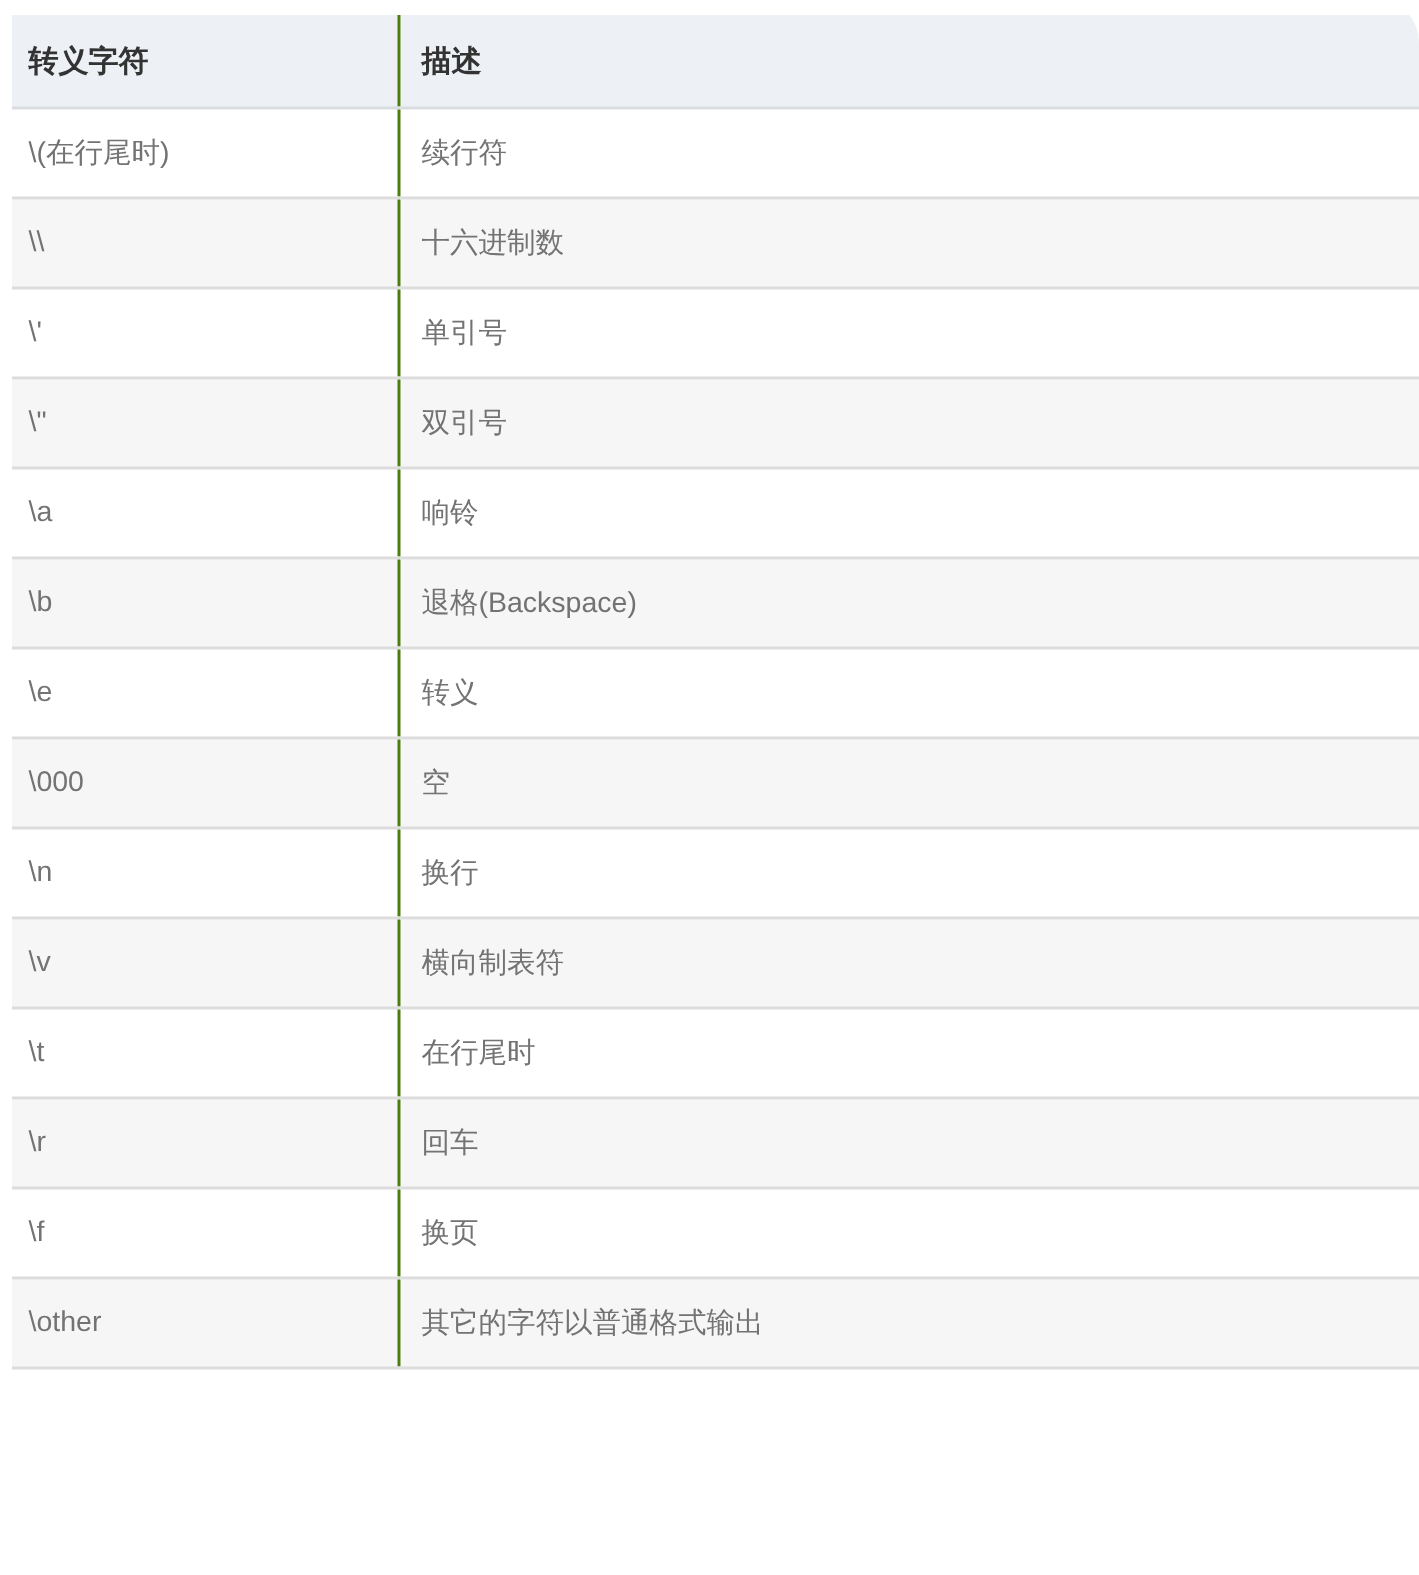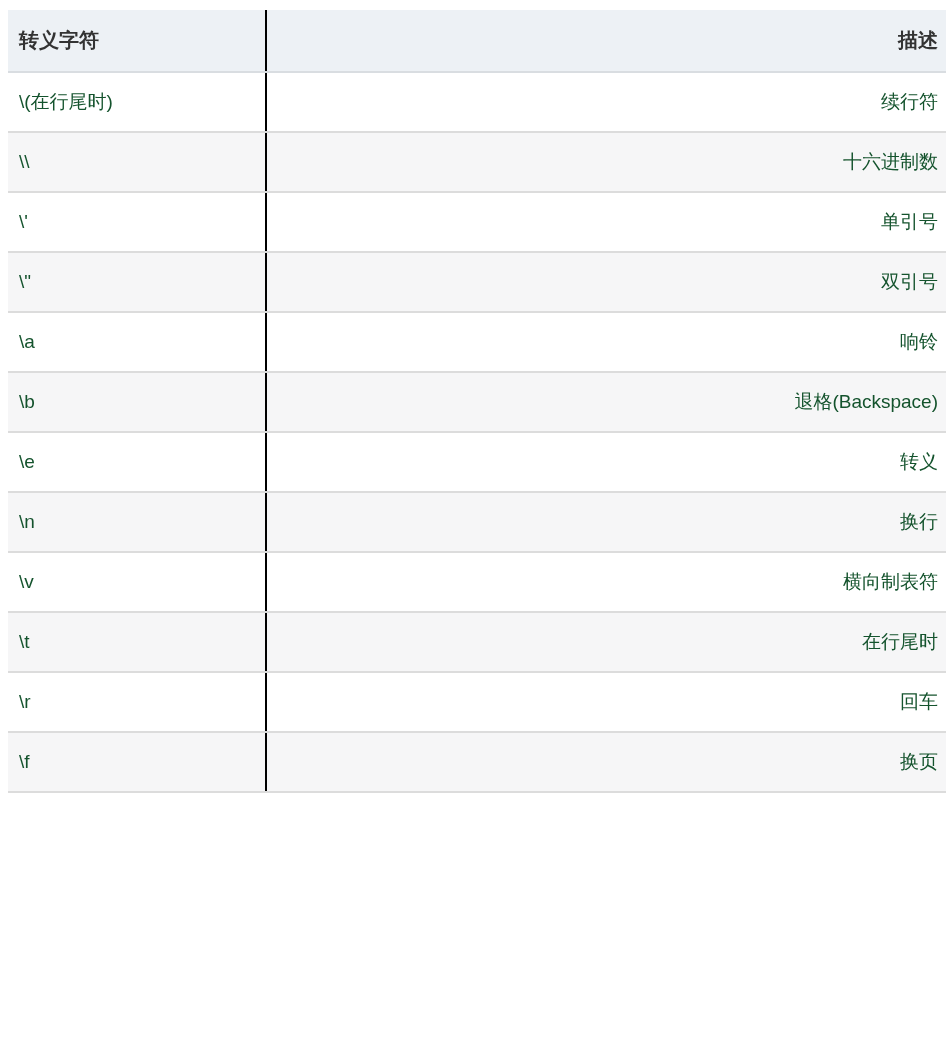--- a/index.html
+++ b/index.html
@@ -8,20 +8,21 @@
     background: #ffffff;
     font-family: "Liberation Sans", "DejaVu Sans", sans-serif;
   }
   .page {
     width: 946px;
     height: 1050px;
     box-sizing: border-box;
     padding: 10px 0 18px 8px;
     background: #ffffff;
     overflow: hidden;
+    border-radius: 28px;
   }
   table.escape-table {
     border-collapse: collapse;
     table-layout: fixed;
     width: 938px;
   }
   col.col-char { width: 258px; }
   .escape-table th,
   .escape-table td {
     text-align: left;
@@ -34,27 +35,26 @@
     height: 62px;
     background: #edf1f5;
     font-size: 20px;
     font-weight: bold;
     color: #333333;
     border-bottom: 2px solid #d9dde1;
   }
   .escape-table tbody td {
     height: 60px;
     font-size: 19px;
-    color: #14532d;
+    color: #737373;
     border-bottom: 2px solid #dcdcdc;
   }
   .escape-table th + th,
   .escape-table td + td {
-    border-left: 2px solid #000000;
-    text-align: right;
+    border-left: 2px solid #4d7c0f;
   }
   .escape-table .cell-char { padding: 0 8px 0 11px; }
   .escape-table .cell-desc { padding: 0 8px 0 14px; }
   .escape-table tbody tr:nth-child(even) { background: #f6f6f7; }
   .escape-table tbody tr:nth-child(odd)  { background: #ffffff; }
 </style>
 </head>
 <body>
 
 <div class="page">
@@ -98,20 +98,24 @@
   <tr class="table-row">
     <td class="cell-char">\b</td>
     <td class="cell-desc">退格(Backspace)</td>
   </tr>
 
   <tr class="table-row">
     <td class="cell-char">\e</td>
     <td class="cell-desc">转义</td>
   </tr>
 
+  <tr class="table-row">
+    <td class="cell-char">\000</td>
+    <td class="cell-desc">空</td>
+  </tr>
 
   <tr class="table-row">
     <td class="cell-char">\n</td>
     <td class="cell-desc">换行</td>
   </tr>
 
   <tr class="table-row">
     <td class="cell-char">\v</td>
     <td class="cell-desc">横向制表符</td>
   </tr>
@@ -126,15 +130,19 @@
     <td class="cell-desc">回车</td>
   </tr>
 
   <tr class="table-row">
     <td class="cell-char">\f</td>
     <td class="cell-desc">换页</td>
   </tr>
 
 
 
+  <tr class="table-row">
+    <td class="cell-char">\other</td>
+    <td class="cell-desc">其它的字符以普通格式输出</td>
+  </tr>
 </tbody>
   </table>
 </div>
 
 </body></html>

